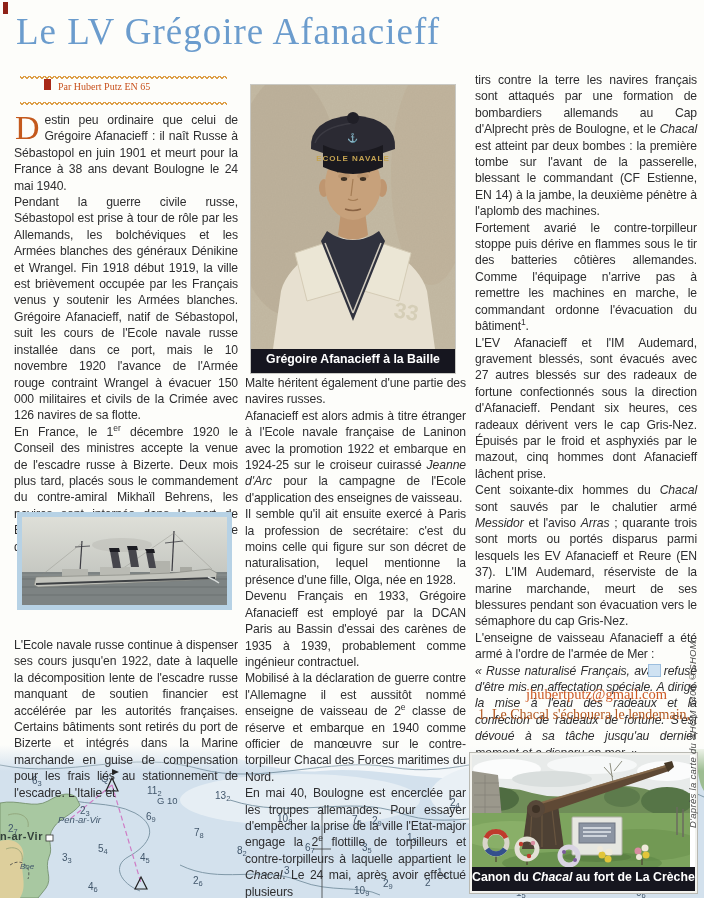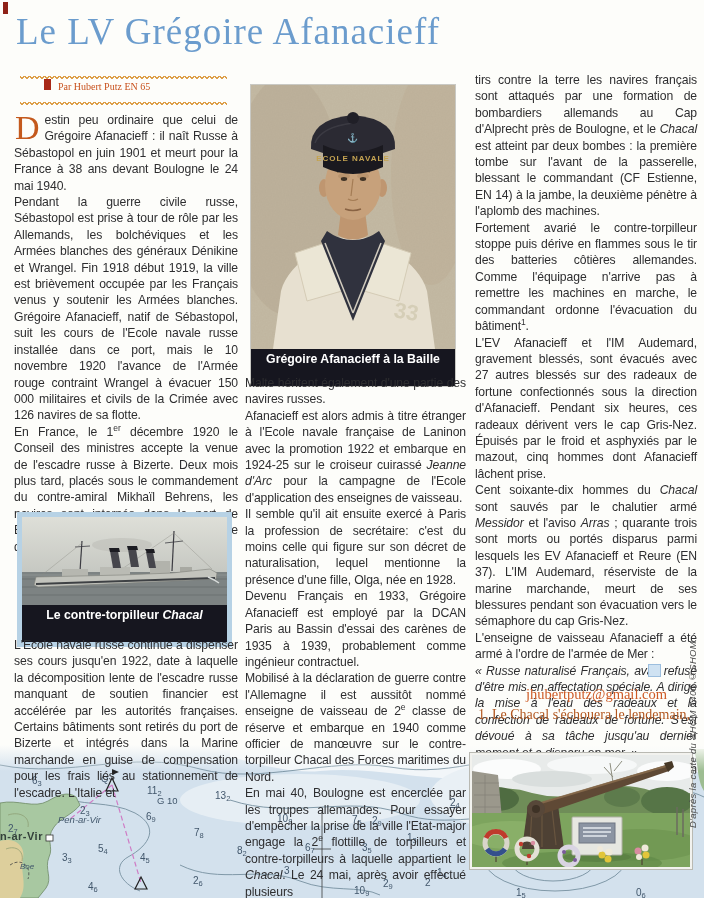--- a/index.html
+++ b/index.html
@@ -23,21 +23,21 @@
   .col2{left:245px;top:375px;width:221px;}
   .col3{left:475px;top:72px;width:222px;}
   sup{font-size:8.5px;line-height:0;vertical-align:super;}
   .it{font-style:italic;}
   p.it{font-style:italic;}
   .dropcap::first-letter{float:left;font-family:"Liberation Serif",serif;font-size:34px;
         line-height:27px;color:#c4591d;padding:2px 5px 0 1px;}
   .fig{position:absolute;margin:0;z-index:2;background:#fff;}
   .fig svg{display:block;}
   .cap{background:#16161f;color:#fff;font-size:12.3px;font-weight:bold;text-align:center;
-       height:37px;line-height:21px;white-space:nowrap;overflow:hidden;}
+       height:24px;line-height:21px;white-space:nowrap;overflow:hidden;}
   .cap p{margin:0;display:inline;}
   .ship-fig{left:17px;top:512px;border:5px solid #b7d2e5;}
   .portrait-fig{left:250px;top:84px;border:1px solid #c9c9c4;}
   .cannon-fig{left:470px;top:753px;border:2px solid #f2f2ee;outline:1px solid #b9b9b2;}
   .endmark{position:absolute;left:648px;top:664px;width:11px;height:11px;z-index:2;
            background:#cfe2f2;border:1px solid #9cbede;}
   .email{position:absolute;left:475px;top:686px;width:192px;text-align:right;z-index:2;
          font-family:"Liberation Serif",serif;font-size:14.5px;color:#cd5a25;}
   .footnote{position:absolute;left:478px;top:706px;width:216px;z-index:2;
             font-family:"Liberation Serif",serif;font-size:14px;line-height:17px;color:#b2561e;}
@@ -168,21 +168,20 @@
       <path d="M88,34 L96,34 L99,51 L91,51 Z" fill="#46464c"></path>
       <path d="M87,31 L97,31 L98,35 L88,35 Z" fill="#1c1c22"></path>
       <path d="M106,32 L114,32 L117,50 L109,50 Z" fill="#46464c"></path>
       <path d="M105,29 L115,29 L116,33 L106,33 Z" fill="#1c1c22"></path>
       <path d="M124,35 L131,35 L134,51 L127,51 Z" fill="#46464c"></path>
       <path d="M123,32 L132,32 L133,36 L125,36 Z" fill="#1c1c22"></path>
       <path d="M12,68 L14,60 L100,58 L150,56 L188,52 L195,56 L194,62 L16,70 Z" fill="#c3c4bd" stroke="#80817b" stroke-width="0.6"></path>
       <path d="M14,67 L193,61" stroke="#3e4144" stroke-width="2"></path>
       <path d="M186,60 Q193,63 197,66" stroke="#d8dcda" stroke-width="1.5" fill="none"></path>
     </svg>
-    <figcaption class="cap"><p><span>Le contre-torpilleur </span><span class="it">Chacal</span></p></figcaption>
   </figure>
 
   <div class="col col1b">
       <p><span>L'Ecole navale russe continue à dispenser ses cours jusqu'en 1922, date à laquelle la décomposition lente de l'escadre russe manquant de soutien financier est accélérée par les autorités françaises. Certains bâtiments sont retirés du port de Bizerte et intégrés dans la Marine marchande en guise de compensation pour les frais liés au stationnement de l'escadre. L'Italie et</span></p>
     </div>
 
   <figure class="fig portrait-fig">
     <svg width="204" height="264" viewBox="0 0 204 264">
       <defs>
         <filter id="pgrain" x="0" y="0" width="100%" height="100%">
@@ -293,17 +292,18 @@
       <circle cx="130" cy="100" r="3.5" fill="#e2c53a"></circle>
         <circle cx="137" cy="97" r="3.5" fill="#efe9da"></circle>
         <circle cx="136" cy="104" r="3.5" fill="#e2c53a"></circle>
         <circle cx="128" cy="94" r="3" fill="#efe9da"></circle>
       <circle cx="166" cy="96" r="3.5" fill="#d98ca0"></circle>
         <circle cx="173" cy="93" r="3.5" fill="#efe9da"></circle>
         <circle cx="174" cy="100" r="3.5" fill="#e2c53a"></circle>
         <circle cx="167" cy="102" r="3" fill="#efe9da"></circle>
       <path d="M205,52 V80 M211,54 V82" stroke="#6b6b5f" stroke-width="1.5"></path>
     </svg>
+    <figcaption class="cap"><p><span>Canon du </span><span class="it">Chacal</span><span> au fort de La Crèche</span></p></figcaption>
   </figure>
 
   <div class="credit">D'après la carte du SHOM 7400 ©SHOM</div>
 
 </div>
 
 </body></html>

